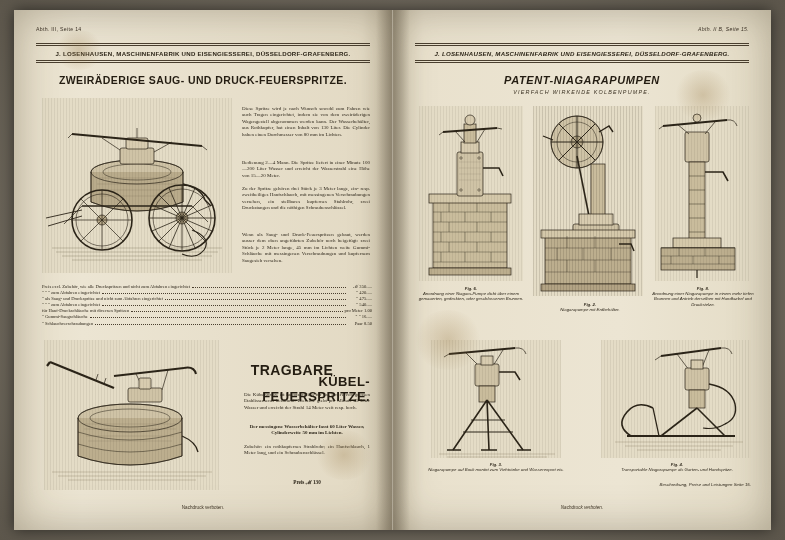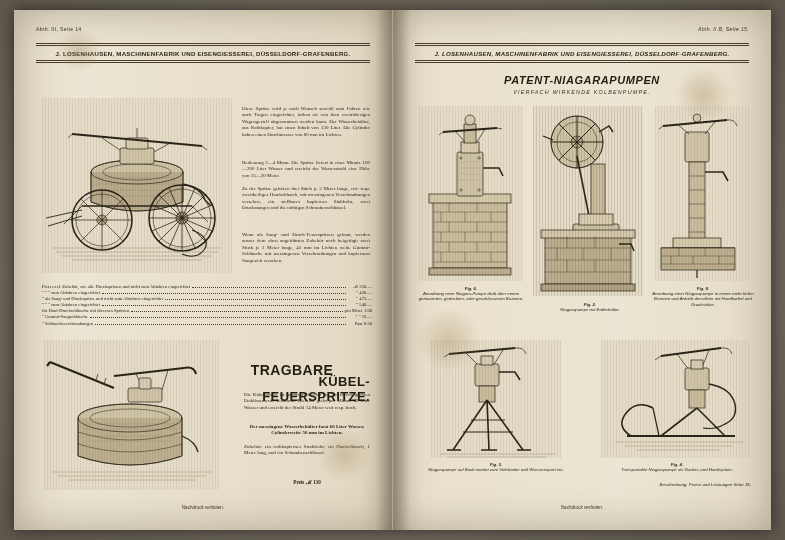--- a/index.html
+++ b/index.html
@@ -121,20 +121,21 @@
   <div class="book">
 
     <div class="page left">
 
       <div class="folio" style="left:22px;">Abth. III, Seite 14</div>
 
       <div class="rule" style="top:33px;"></div>
       <div class="firmline" style="top:40px;">J. LOSENHAUSEN, MASCHINENFABRIK UND EISENGIESSEREI, DÜSSELDORF-GRAFENBERG.</div>
       <div class="rule" style="top:50px;"></div>
 
+      <div class="headline" style="top:64px;font-size:10.5px;letter-spacing:.4px;">ZWEIRÄDERIGE SAUG- UND DRUCK-FEUERSPRITZE.</div>
 
       <div class="cut" style="left:28px;top:88px;width:190px;height:175px;">
         <svg width="190" height="175" viewBox="0 0 190 175">
           <rect width="190" height="175" fill="#e4dcc6"></rect>
           <g stroke="#2b2418" fill="none" stroke-width="0.7">
 
             <g stroke="#6b5c42" stroke-width="0.5" opacity=".6">
               <path d="M10 150 H180"></path>
                 <path d="M14 154 H176"></path>
                 <path d="M20 158 H170"></path>

